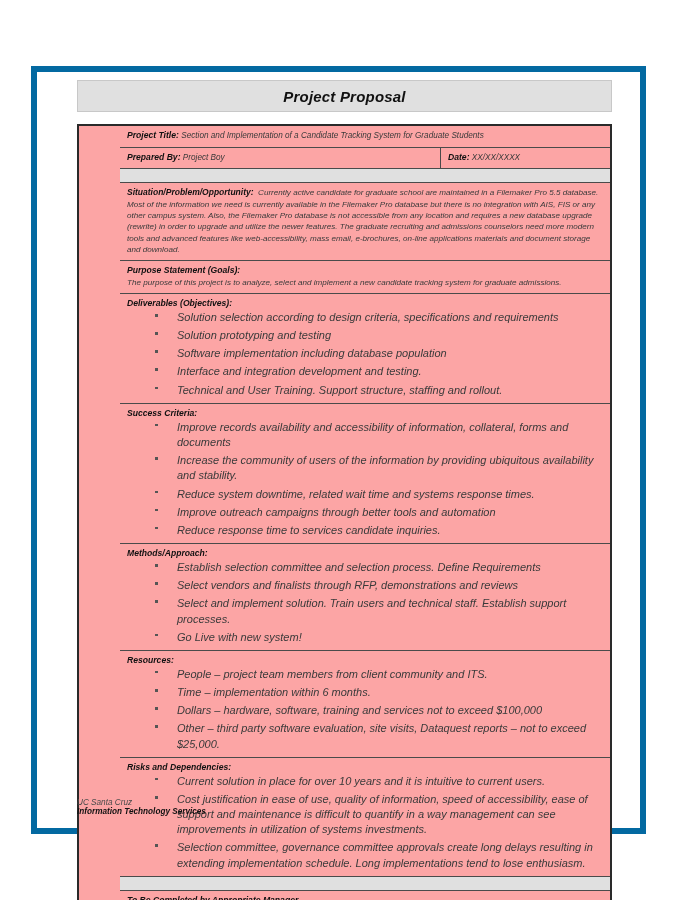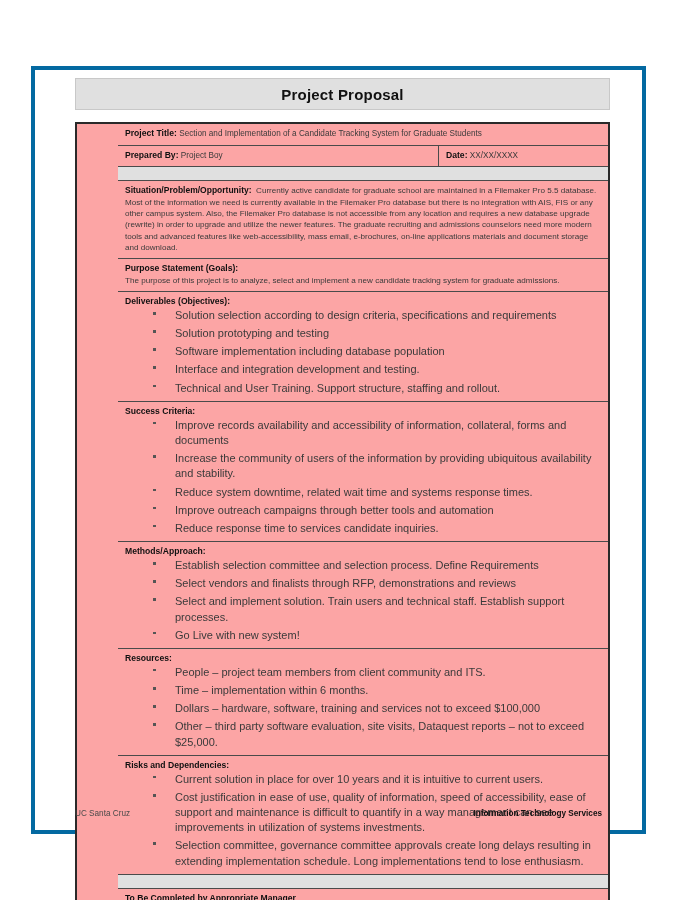--- a/index.html
+++ b/index.html
@@ -16,23 +16,24 @@
     overflow: hidden;
   }
 
   
   .page-sheet {
     position: absolute;
     left: 31px;
     top: 66px;
     width: 615px;
     height: 768px;
-    border: 4px solid #0369a1;
+    border: 6px solid #0369a1;
     background: #ffffff;
     box-sizing: border-box;
+    font-style: italic;
   }
 
   .page-inner {
     position: absolute;
     left: 40px;
     top: 8px;
     width: 535px;
   }
 
   
@@ -164,20 +165,21 @@
   
   .footer {
     position: absolute;
     left: 40px;
     right: 40px;
     bottom: 12px;
     display: flex;
     justify-content: space-between;
     align-items: baseline;
     font-size: 8.2px;
+    flex-direction: column;
   }
   .footer-left { color: #4a4a4a; }
   .footer-right { font-weight: bold; color: #111111; }
 </style>
 </head>
 <body>
 
 <div class="page-sheet">
   <div class="page-inner">
 

